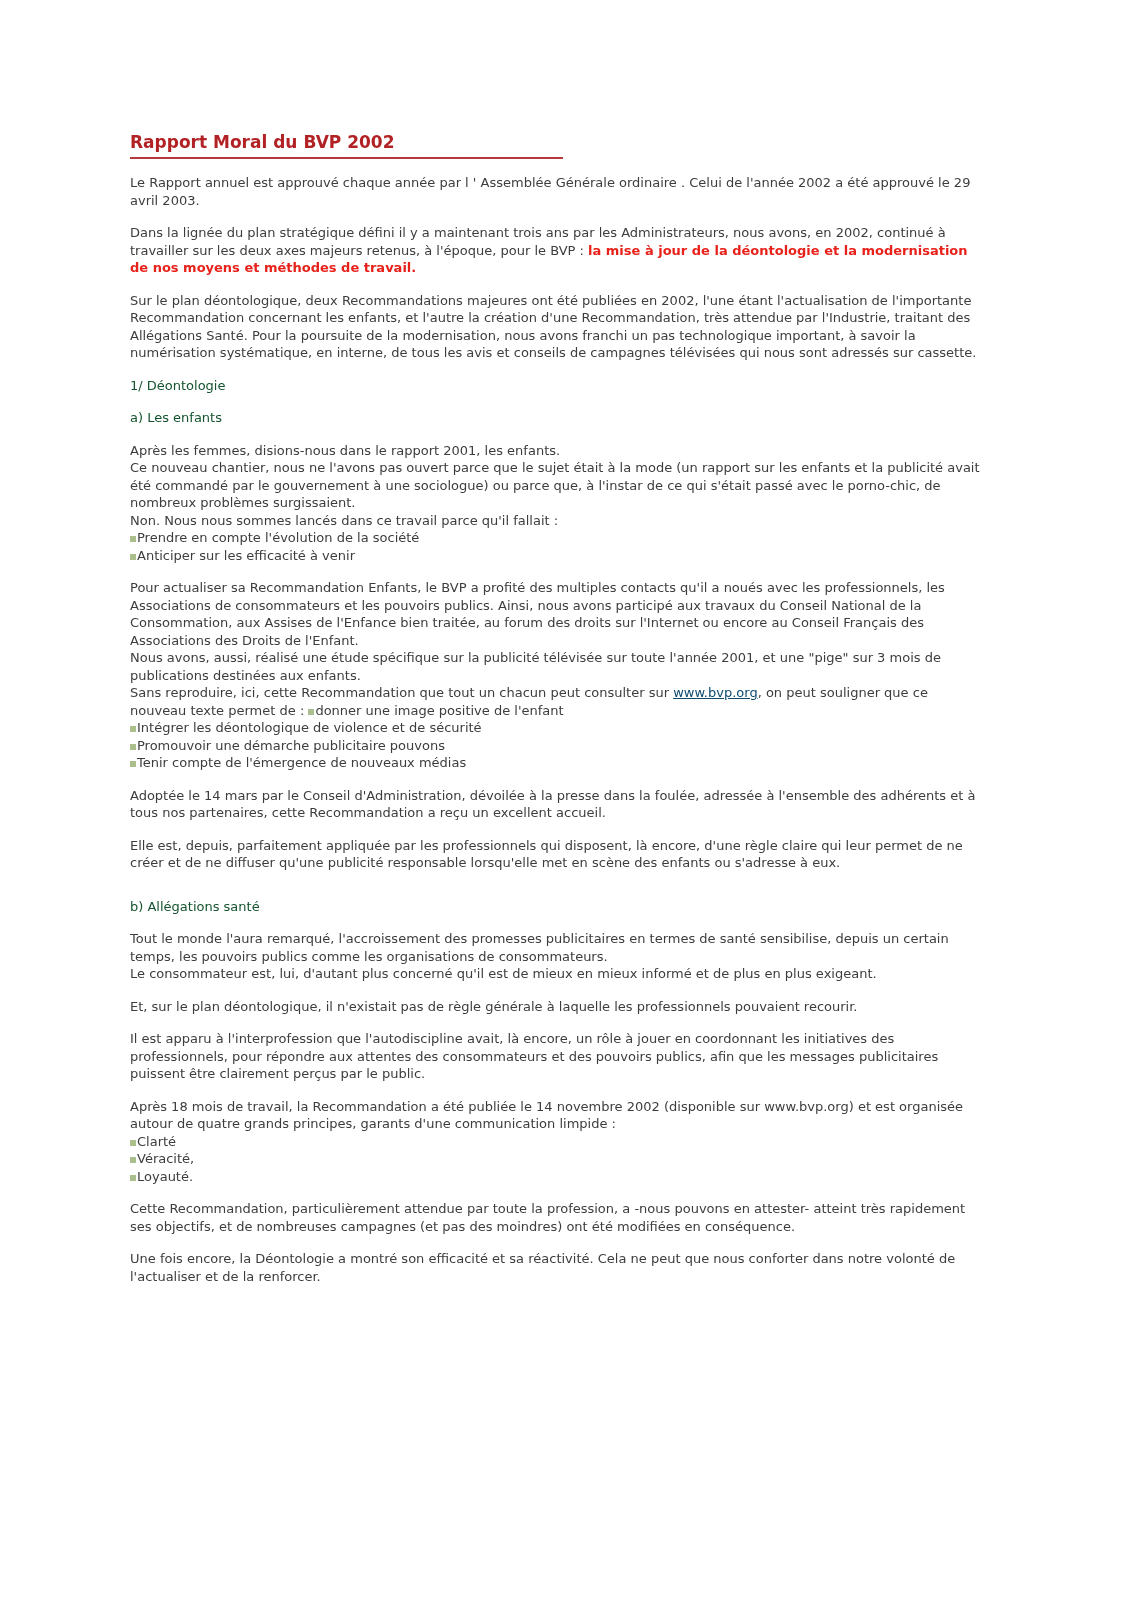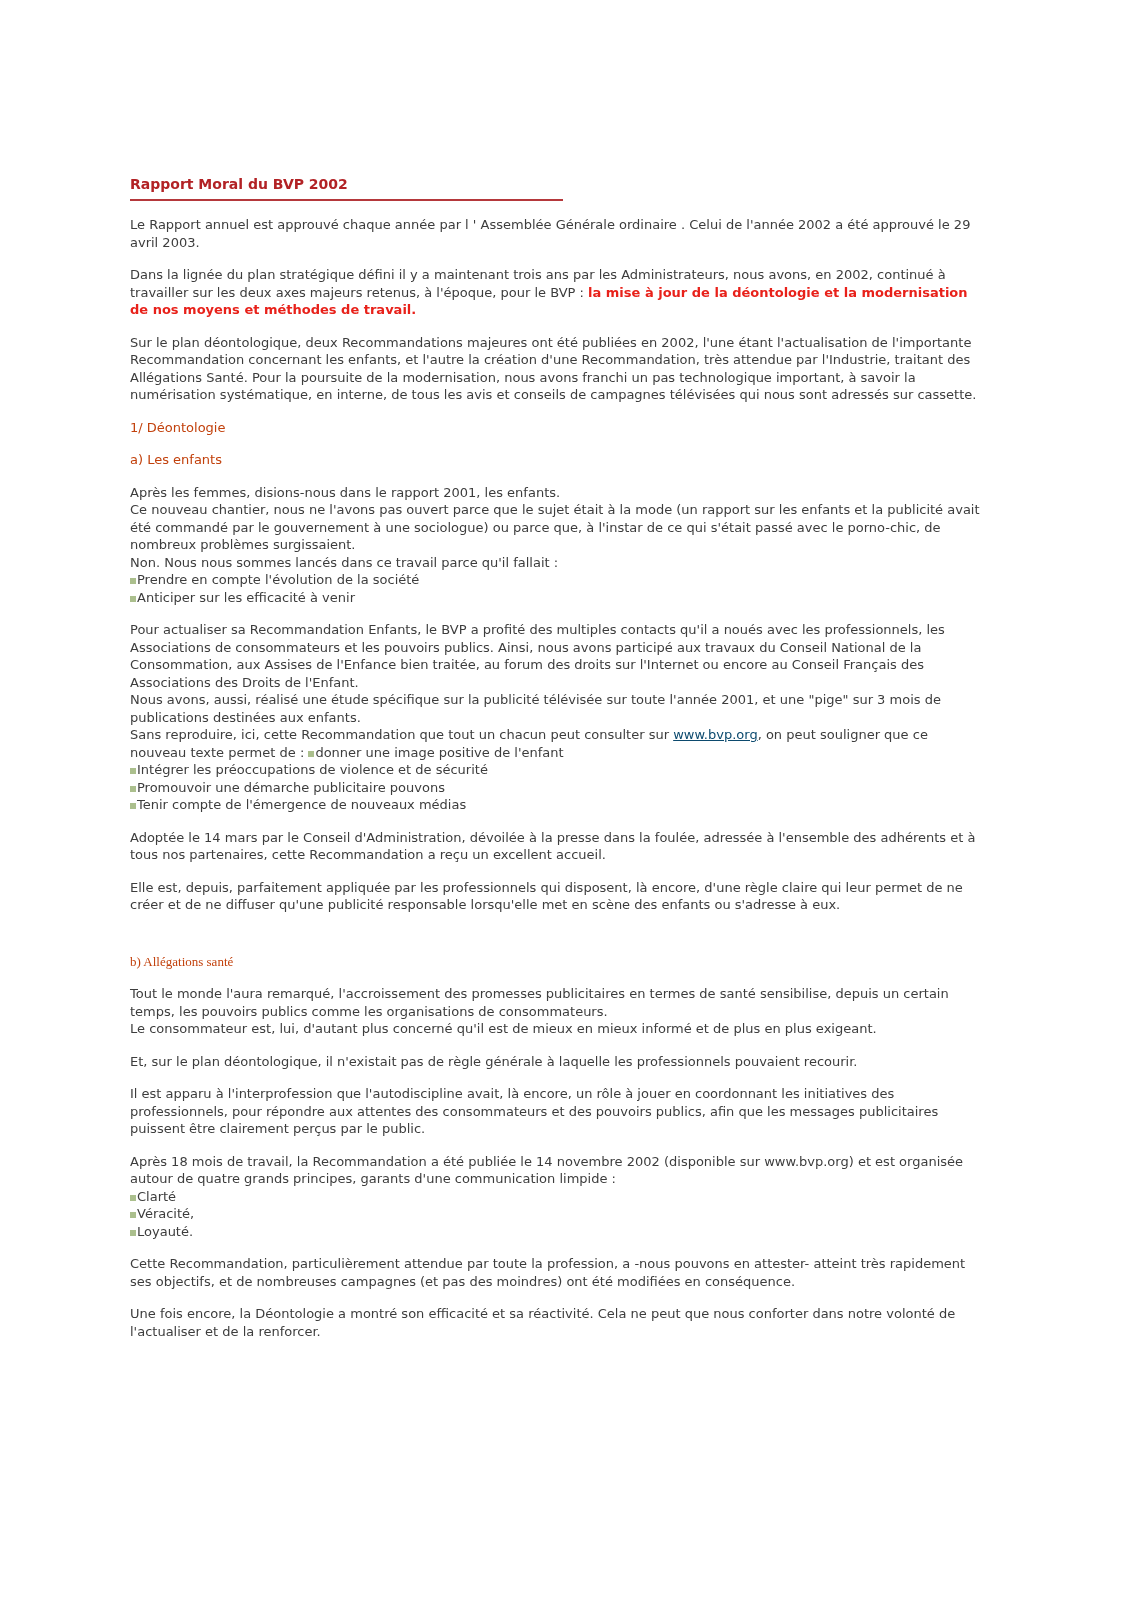--- a/index.html
+++ b/index.html
@@ -9,36 +9,35 @@
     overflow: hidden;
   }
   .page {
     padding: 133px 0 0 130px;
     width: 858px;
     font-size: 13px;
     line-height: 17.5px;
     color: #3d3d3d;
   }
   .title {
-    font-size: 14px;
+    font-size: 17px;
     font-weight: bold;
     color: #b22225;
     line-height: 18px;
-    margin-top: 42px;
   }
   .title-rule {
     width: 433px;
     height: 0;
     border: none;
     border-top: 2px solid #b5383b;
     margin: 6px 0 0 0;
   }
   .para { margin: 15px 0 0 0; }
-  .heading { color: #c2410c; }
-  .heading-spaced { margin-top: 39px; font-family: Liberation Serif, serif; }
+  .heading { color: #14532d; }
+  .heading-spaced { margin-top: 26px; }
   .accent { color: #e8211a; font-weight: bold; }
   .link { color: #0c4a6e; text-decoration: underline; cursor: pointer; }
   .sq {
     display: inline-block;
     width: 6px; height: 6px;
     background: #abbf8d;
     margin-right: 1px;
   }
   .line { display: block; }
 </style>
@@ -65,21 +64,21 @@
     <span class="line">Ce nouveau chantier, nous ne l'avons pas ouvert parce que le sujet était à la mode (un rapport sur les enfants et la publicité avait été commandé par le gouvernement à une sociologue) ou parce que, à l'instar de ce qui s'était passé avec le porno-chic, de nombreux problèmes surgissaient.</span>
     <span class="line">Non. Nous nous sommes lancés dans ce travail parce qu'il fallait :</span>
     <span class="line"><span class="sq"></span><span>Prendre en compte l'évolution de la société</span></span>
     <span class="line"><span class="sq"></span><span>Anticiper sur les efficacité à venir</span></span>
   </div>
 
   <div class="para">
     <span class="line">Pour actualiser sa Recommandation Enfants, le BVP a profité des multiples contacts qu'il a noués avec les professionnels, les Associations de consommateurs et les pouvoirs publics. Ainsi, nous avons participé aux travaux du Conseil National de la Consommation, aux Assises de l'Enfance bien traitée, au forum des droits sur l'Internet ou encore au Conseil Français des Associations des Droits de l'Enfant.</span>
     <span class="line">Nous avons, aussi, réalisé une étude spécifique sur la publicité télévisée sur toute l'année 2001, et une "pige" sur 3 mois de publications destinées aux enfants.</span>
     <span class="line"><span>Sans reproduire, ici, cette Recommandation que tout un chacun peut consulter sur </span><a class="link">www.bvp.org</a><span>, on peut souligner que ce nouveau texte permet de : </span><span class="sq"></span><span>donner une image positive de l'enfant</span></span>
-    <span class="line"><span class="sq"></span><span>Intégrer les préoccupations de violence et de sécurité</span></span>
+    <span class="line"><span class="sq"></span><span>Intégrer les déontologique de violence et de sécurité</span></span>
     <span class="line"><span class="sq"></span><span>Promouvoir une démarche publicitaire pouvons</span></span>
     <span class="line"><span class="sq"></span><span>Tenir compte de l'émergence de nouveaux médias</span></span>
   </div>
 
   <div class="para">Adoptée le 14 mars par le Conseil d'Administration, dévoilée à la presse dans la foulée, adressée à l'ensemble des adhérents et à tous nos partenaires, cette Recommandation a reçu un excellent accueil.</div>
 
   <div class="para">Elle est, depuis, parfaitement appliquée par les professionnels qui disposent, là encore, d'une règle claire qui leur permet de ne créer et de ne diffuser qu'une publicité responsable lorsqu'elle met en scène des enfants ou s'adresse à eux.</div>
 
   <div class="para heading heading-spaced">b) Allégations santé</div>
 

